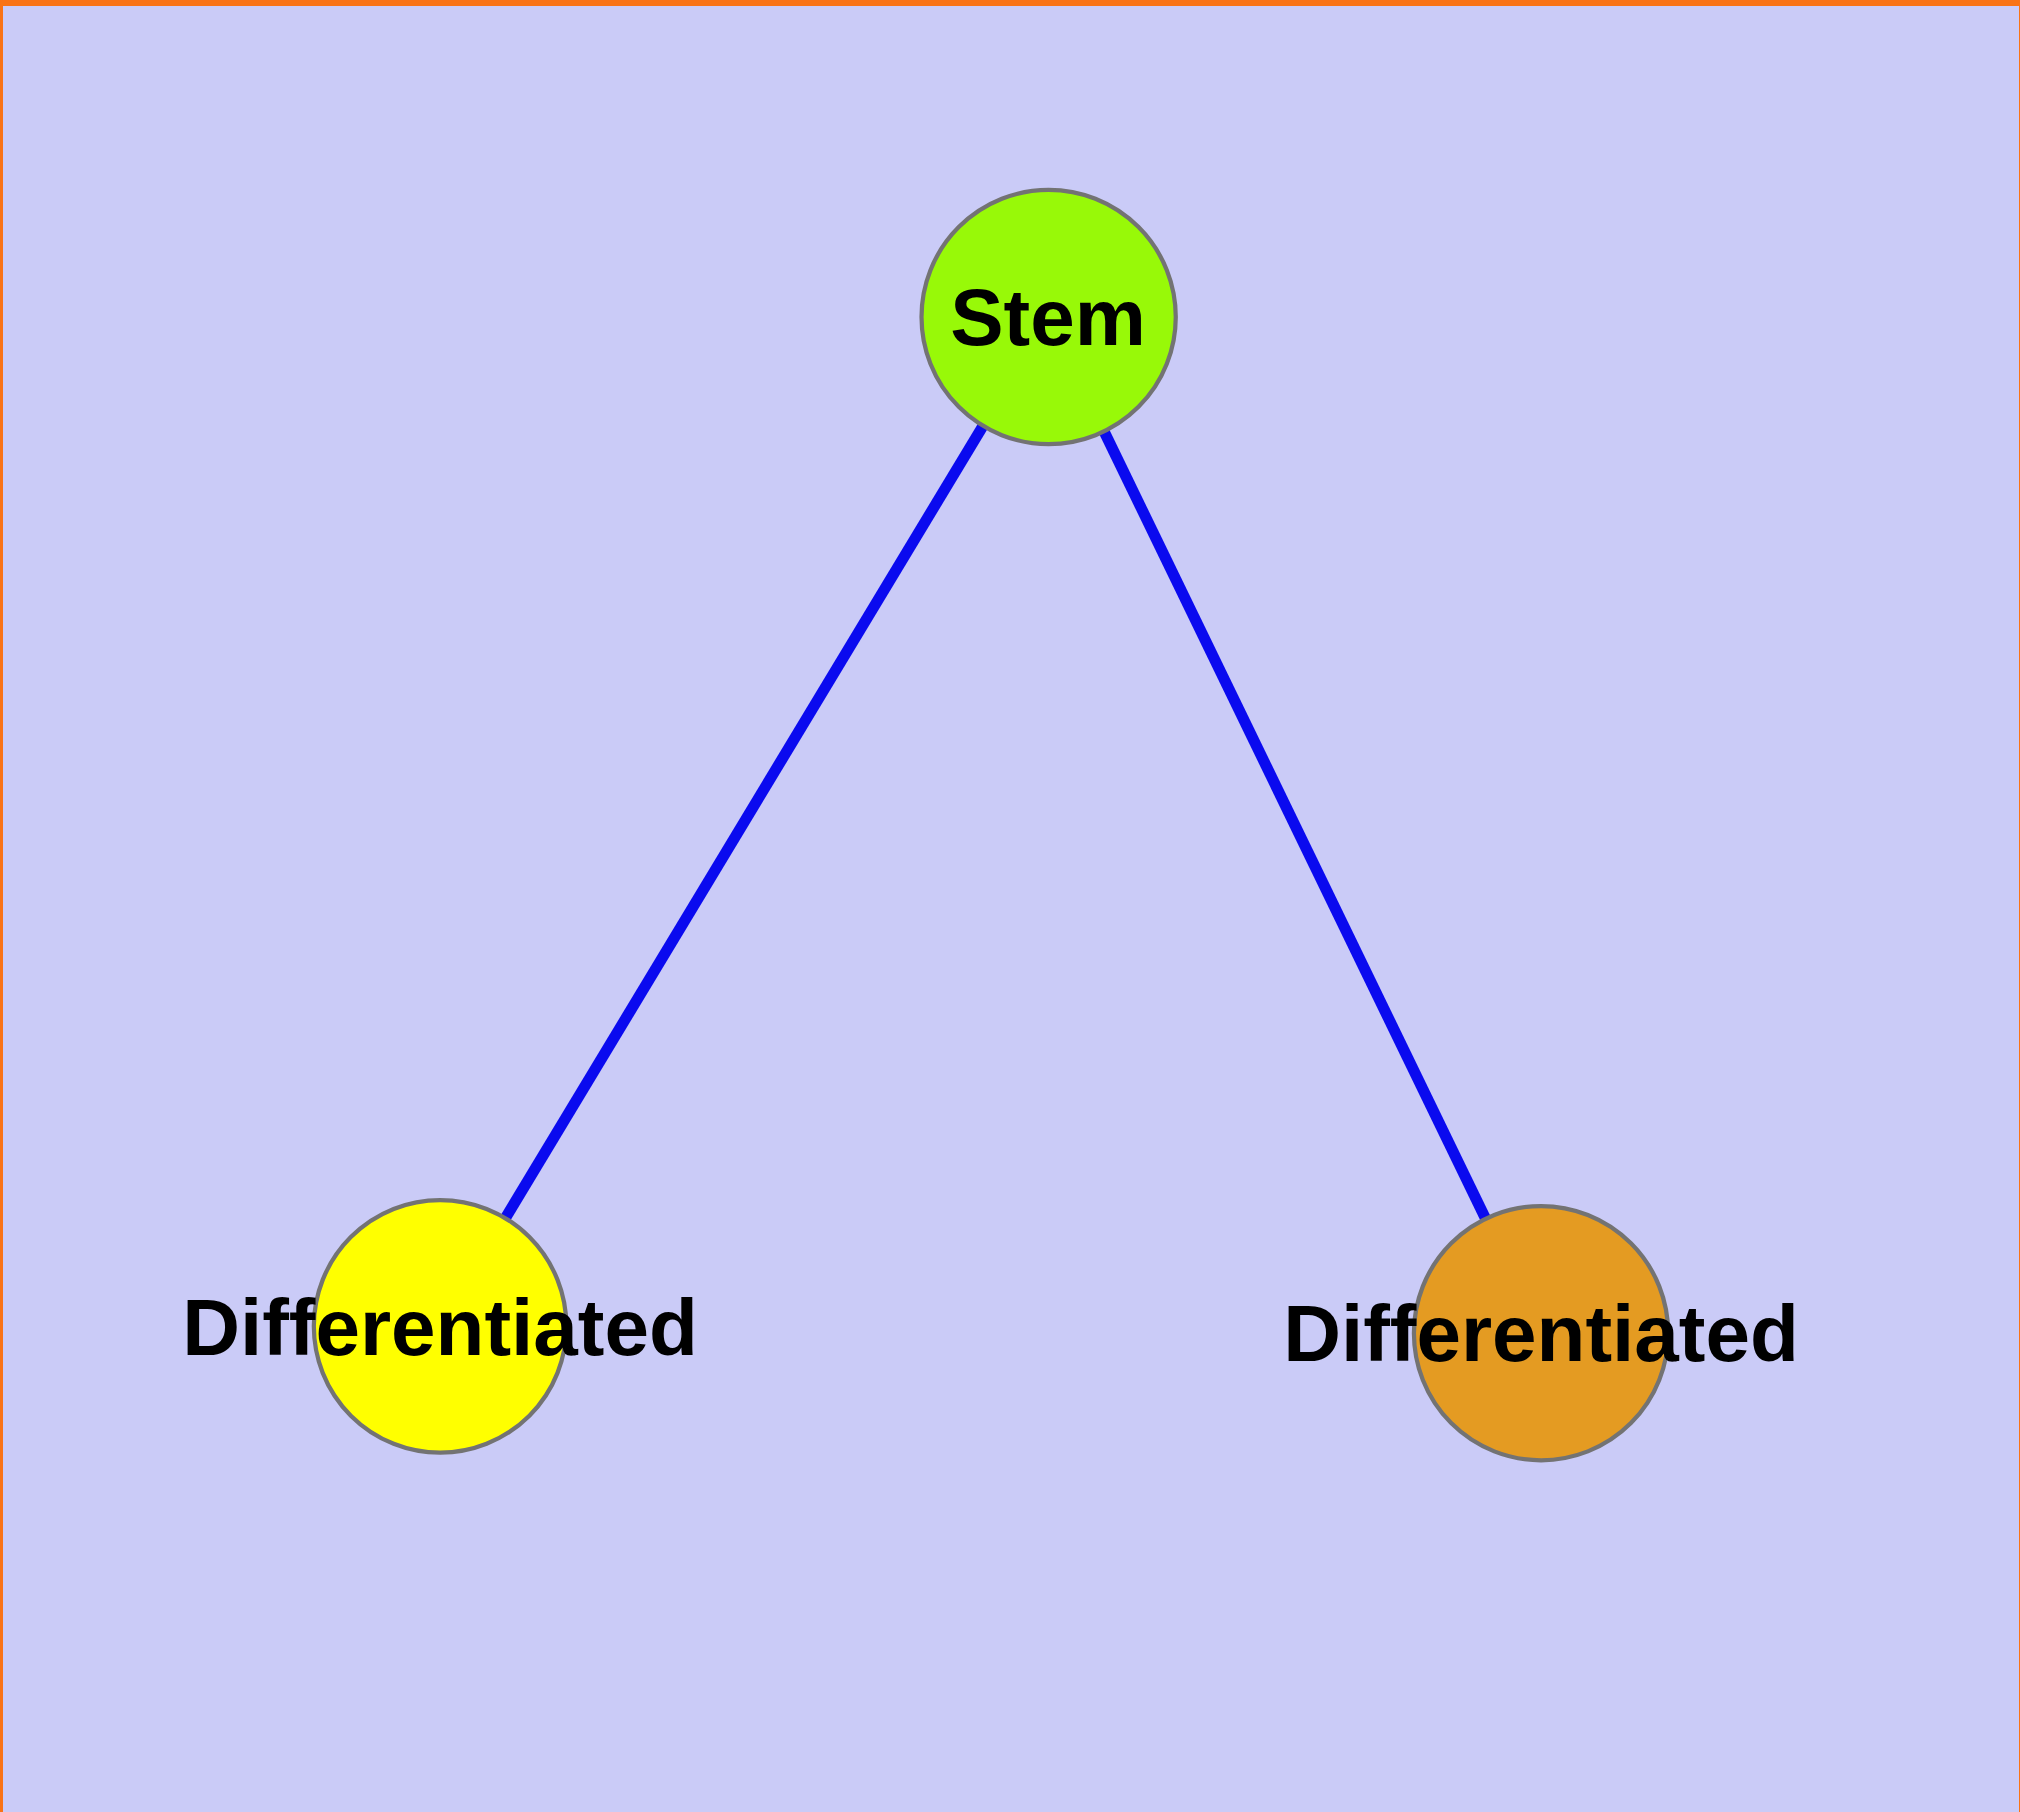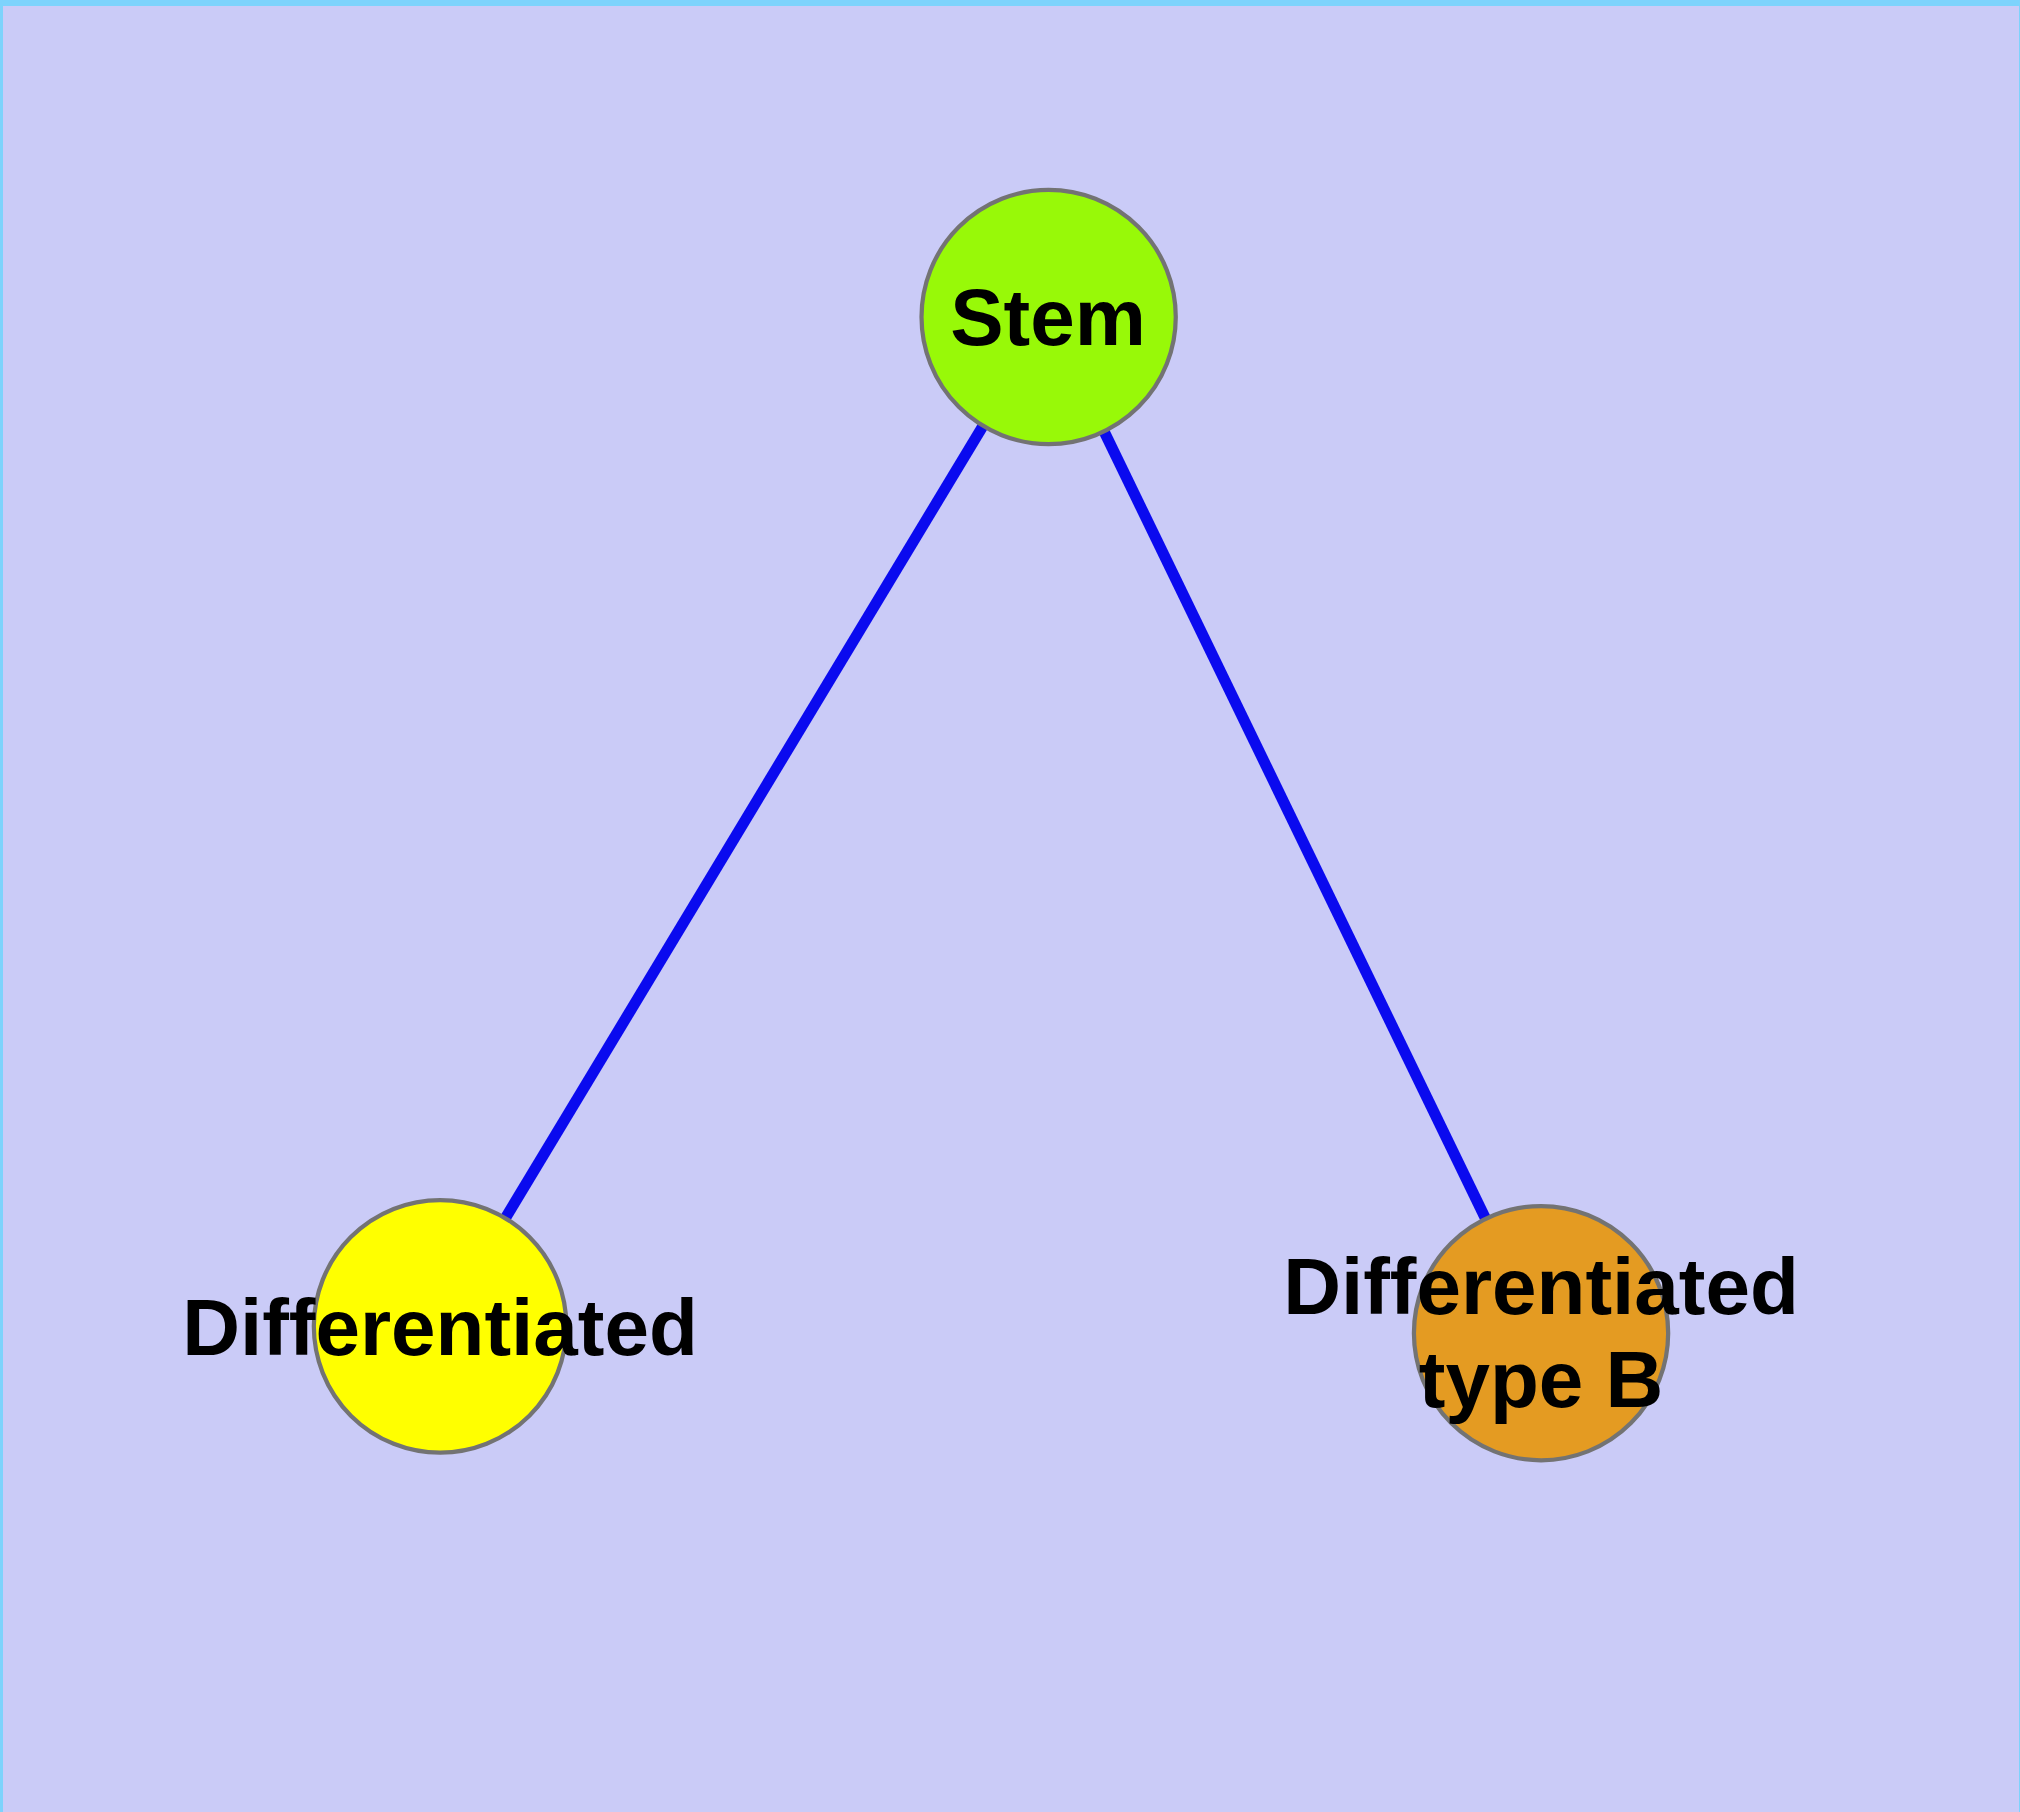--- a/index.html
+++ b/index.html
@@ -4,21 +4,21 @@
 <style>
   html, body {
     margin: 0;
     padding: 0;
     background: #ffffff;
   }
   .page {
     position: relative;
     width: 2021px;
     height: 1812px;
-    background: #7dd3fc;
+    background: #f97316;
     overflow: hidden;
     font-family: "Liberation Sans", sans-serif;
   }
   
   .canvas-bg {
     position: absolute;
     left: 2.5px;
     top: 6px;
     right: 1.7px;
     bottom: 0;
@@ -70,17 +70,16 @@
   <div class="node-label" style="left:1048px; top:317px;">
     <div>Stem</div>
   </div>
 
   <div class="node-label" style="left:440px; top:1327px;">
     <div>Differentiated</div>
   </div>
 
   <div class="node-label" style="left:1541px; top:1333px;">
     <div>Differentiated</div>
-    <div>type B</div>
   </div>
 
 </div>
 
 
 </body></html>

